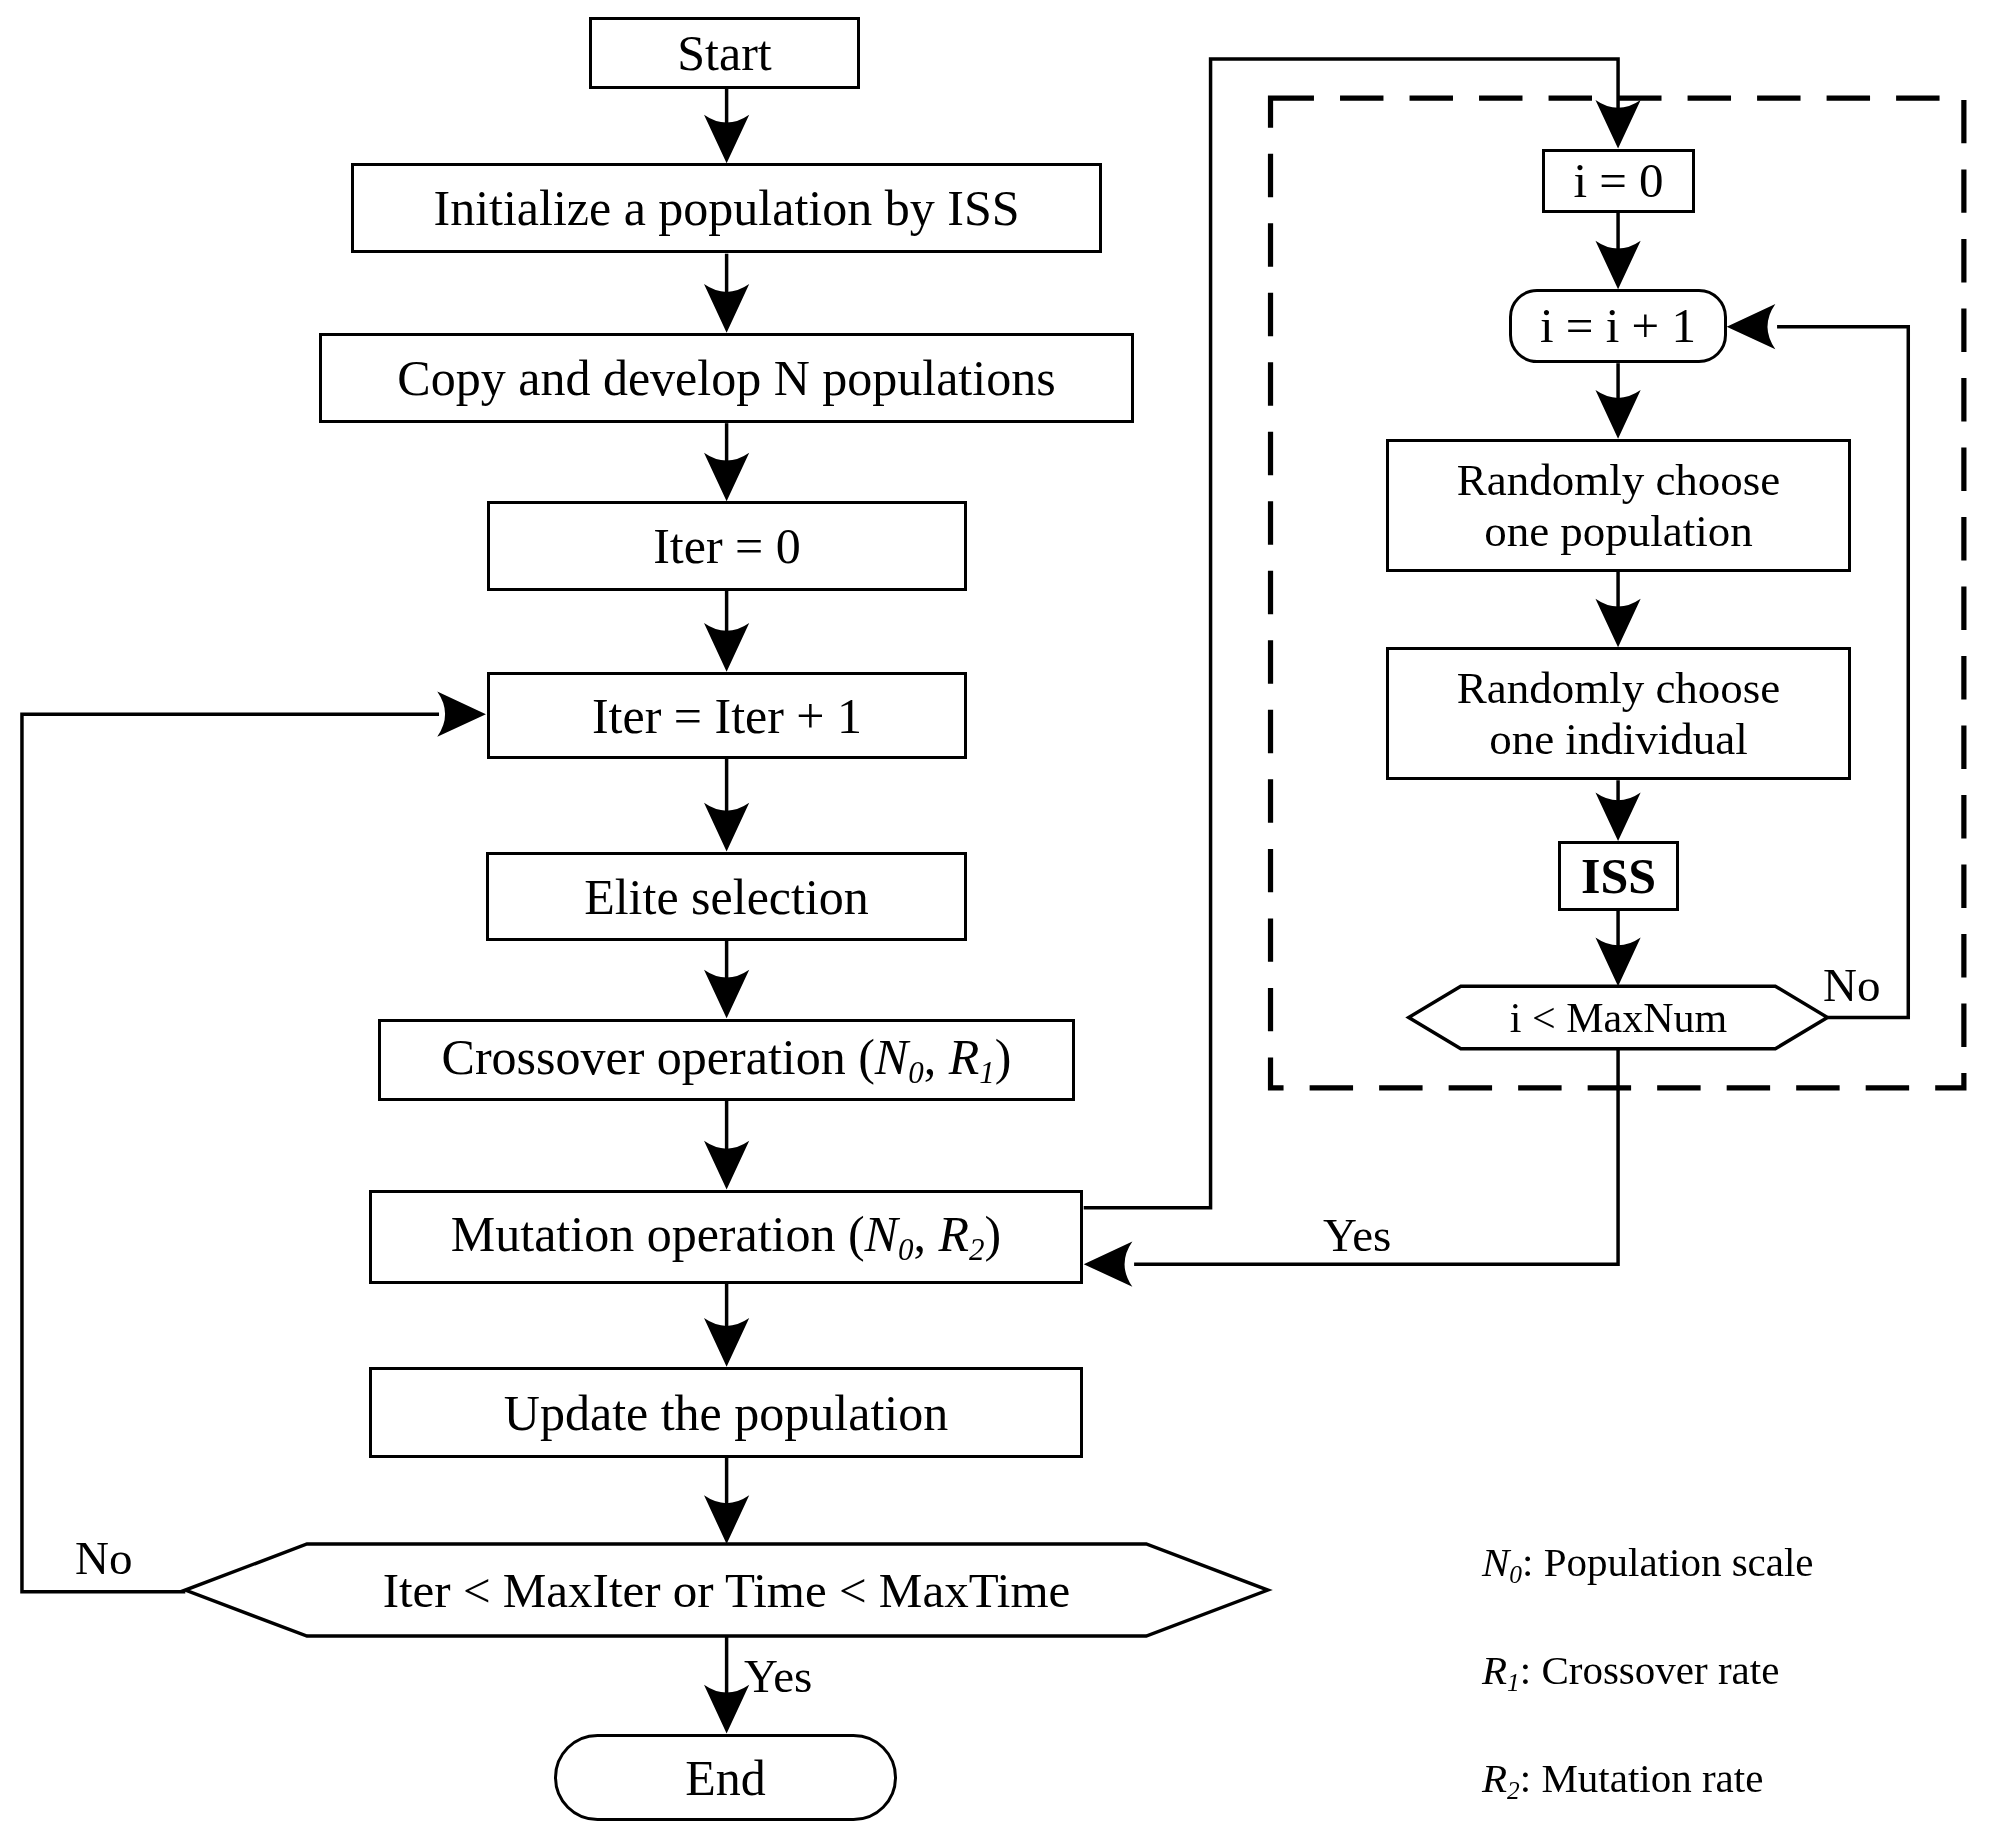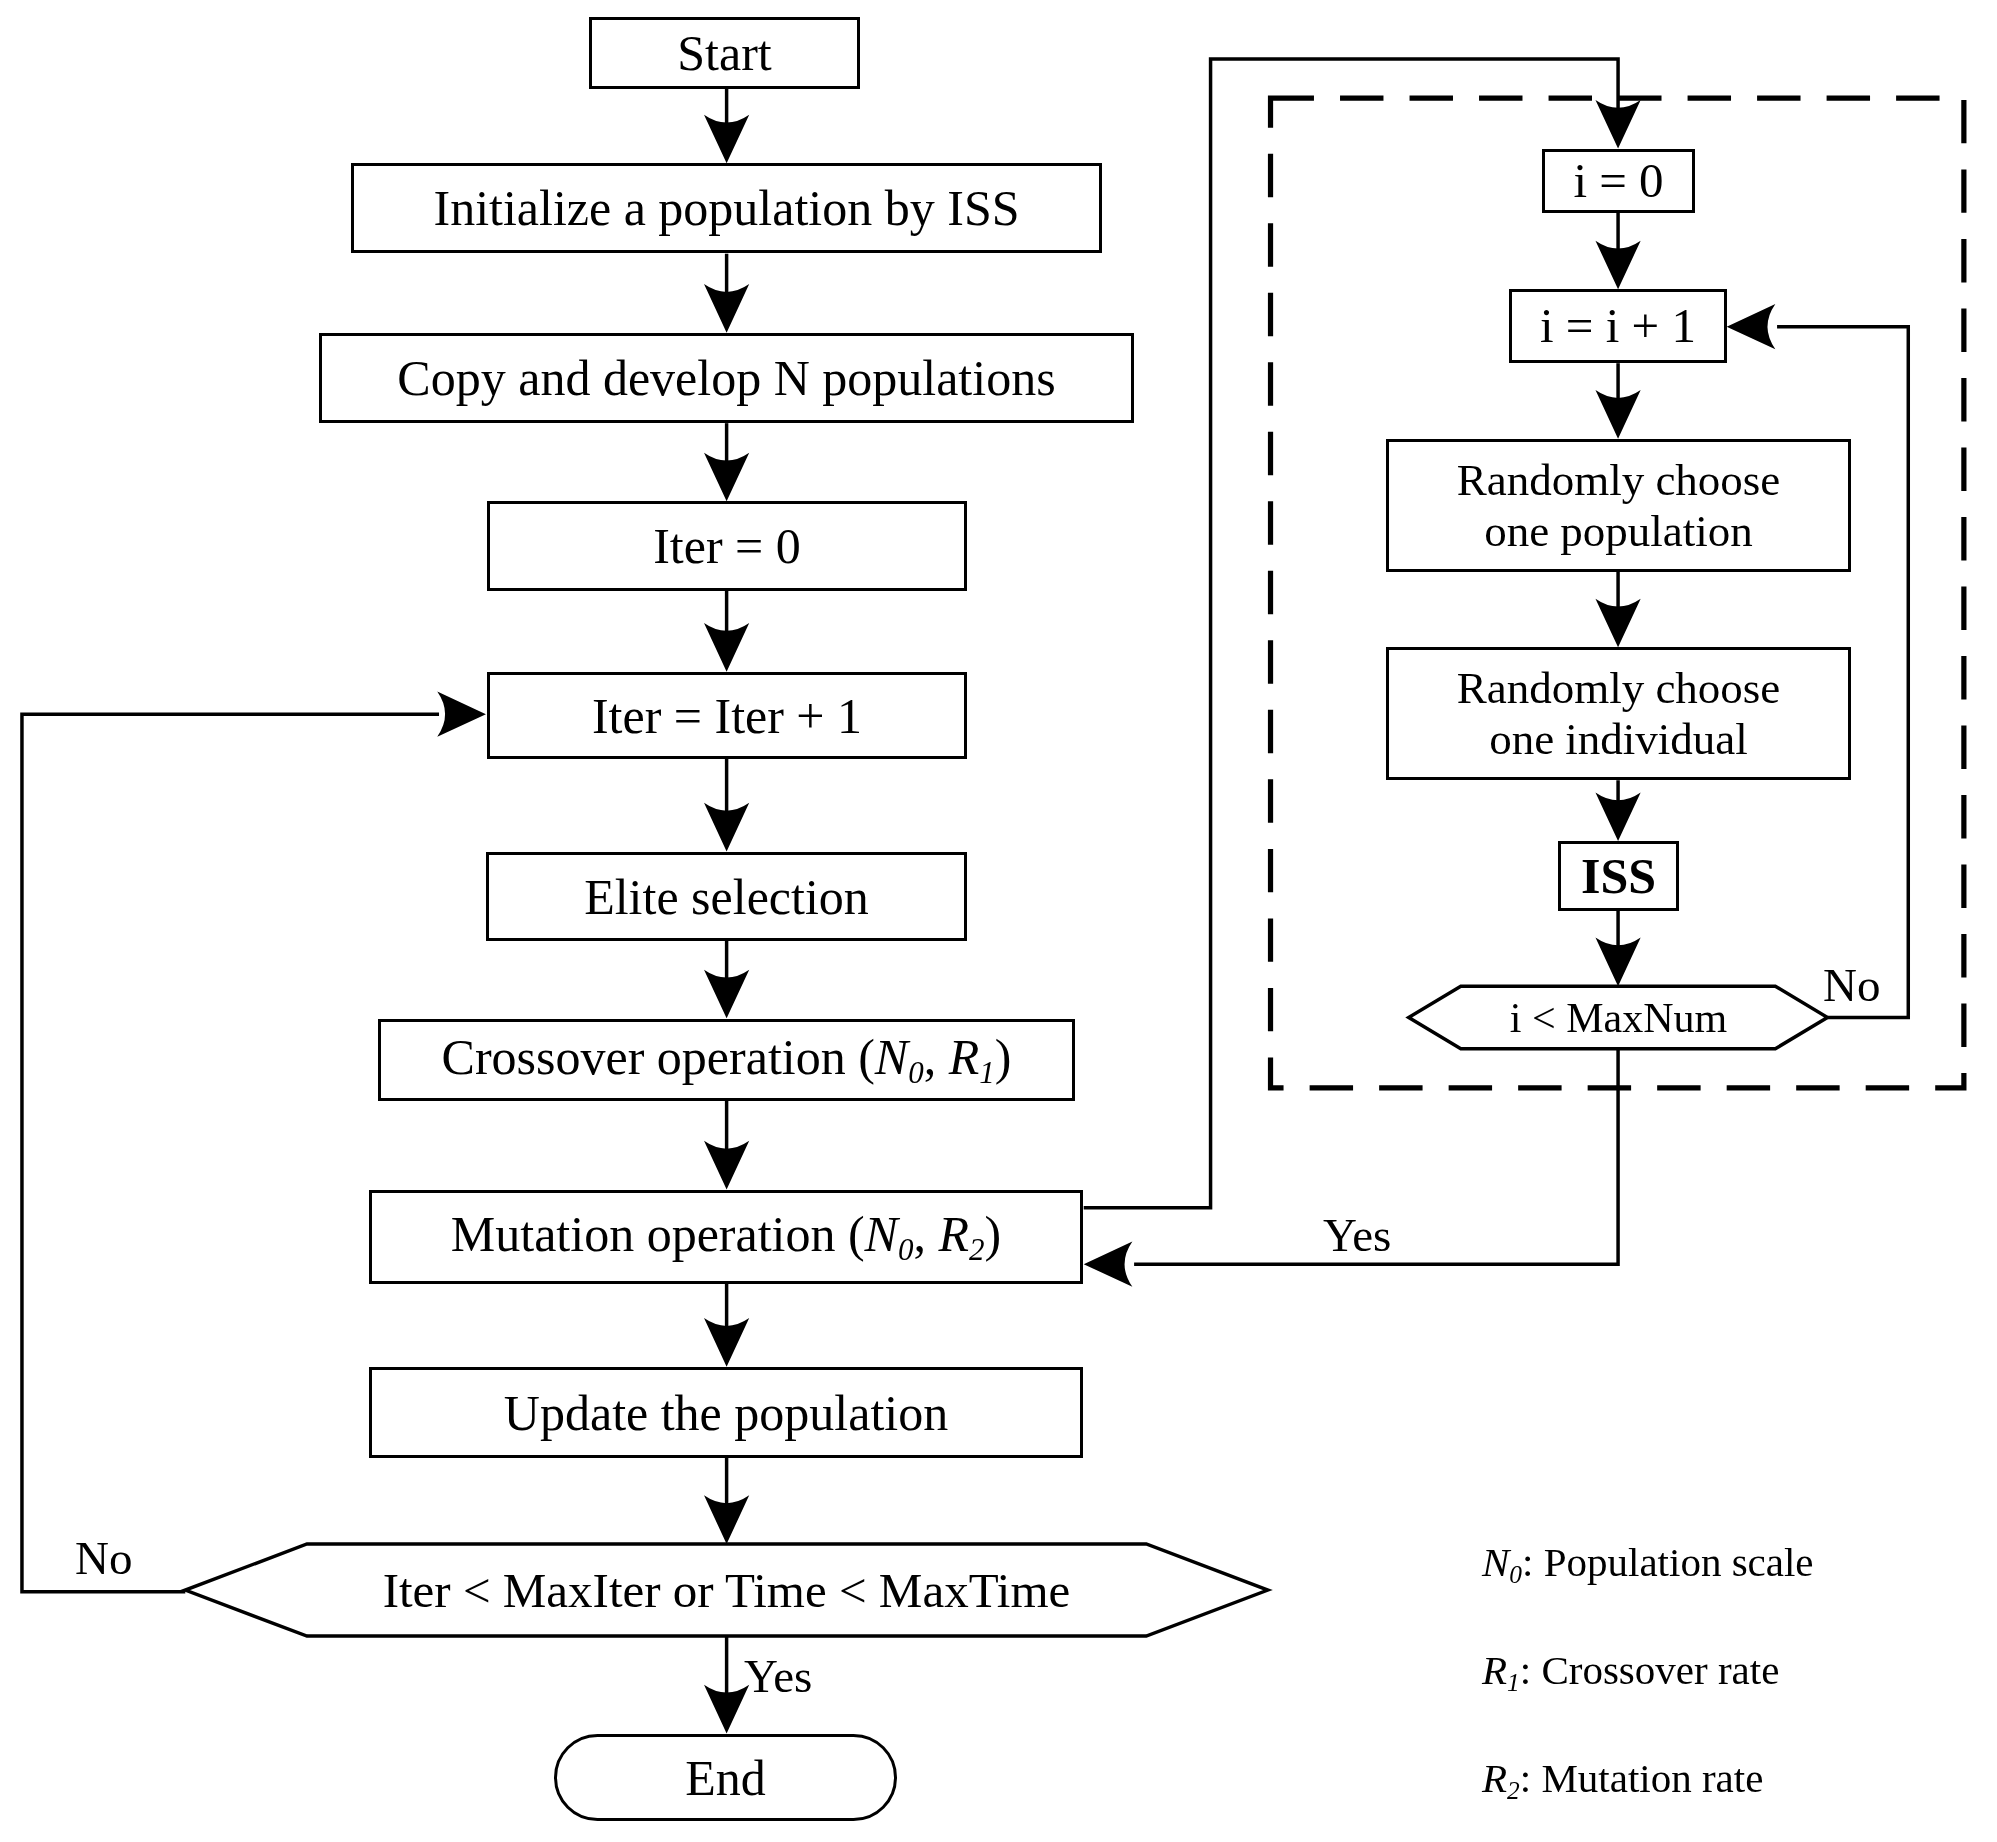--- a/index.html
+++ b/index.html
@@ -149,21 +149,21 @@
   </div>
 
   <div class="node rounded" style="left:554px;top:1734px;width:343px;height:87px;">
     <span>End</span>
   </div>
 
   <div class="node small" style="left:1542px;top:149px;width:153px;height:64px;">
     <span>i = 0</span>
   </div>
 
-  <div class="node small" style="left:1509px;top:289px;width:218px;height:74px;">
+  <div class="node small" style="left:1509px;top:289px;width:218px;height:74px;border-radius:28px;">
     <span>i = i + 1</span>
   </div>
 
   <div class="node twoline" style="left:1386px;top:439px;width:465px;height:133px;">
     <span><span>Randomly choose</span><br><span>one population</span></span>
   </div>
 
   <div class="node twoline" style="left:1386px;top:647px;width:465px;height:133px;">
     <span><span>Randomly choose</span><br><span>one individual</span></span>
   </div>

